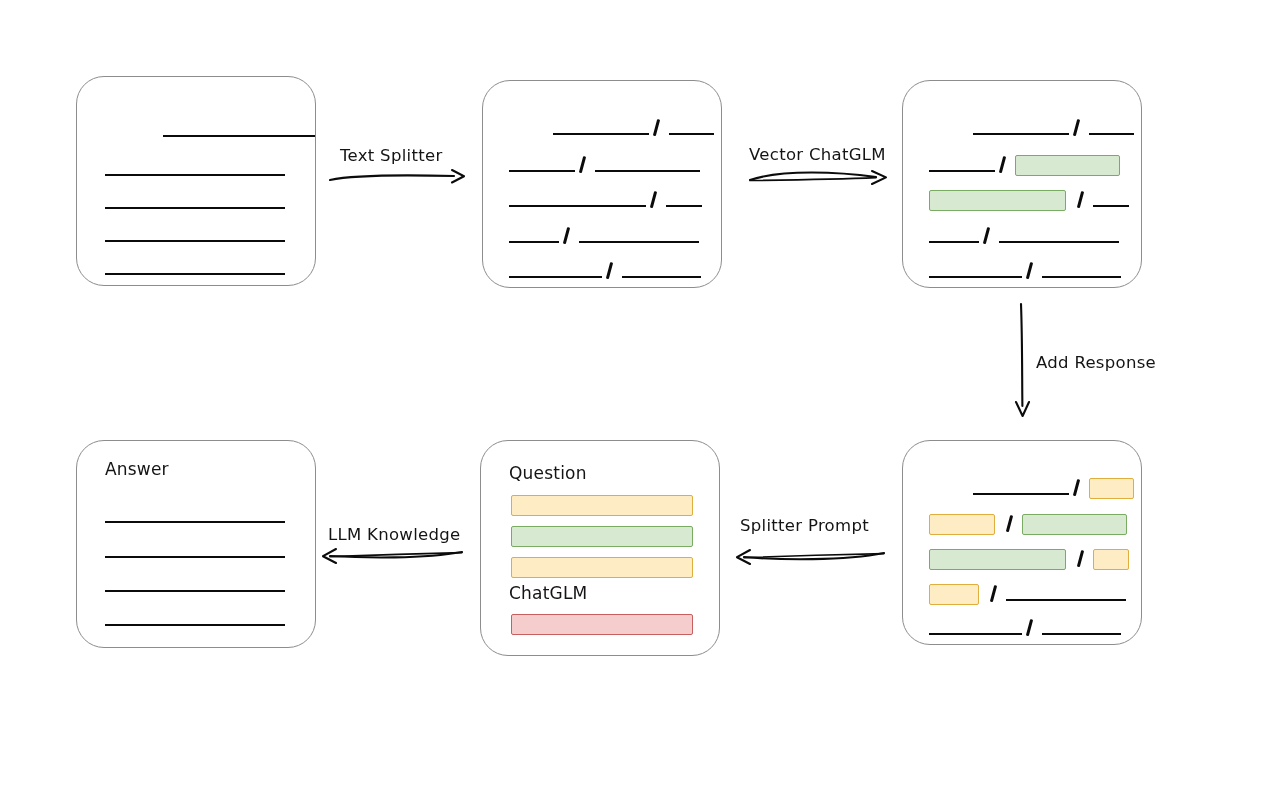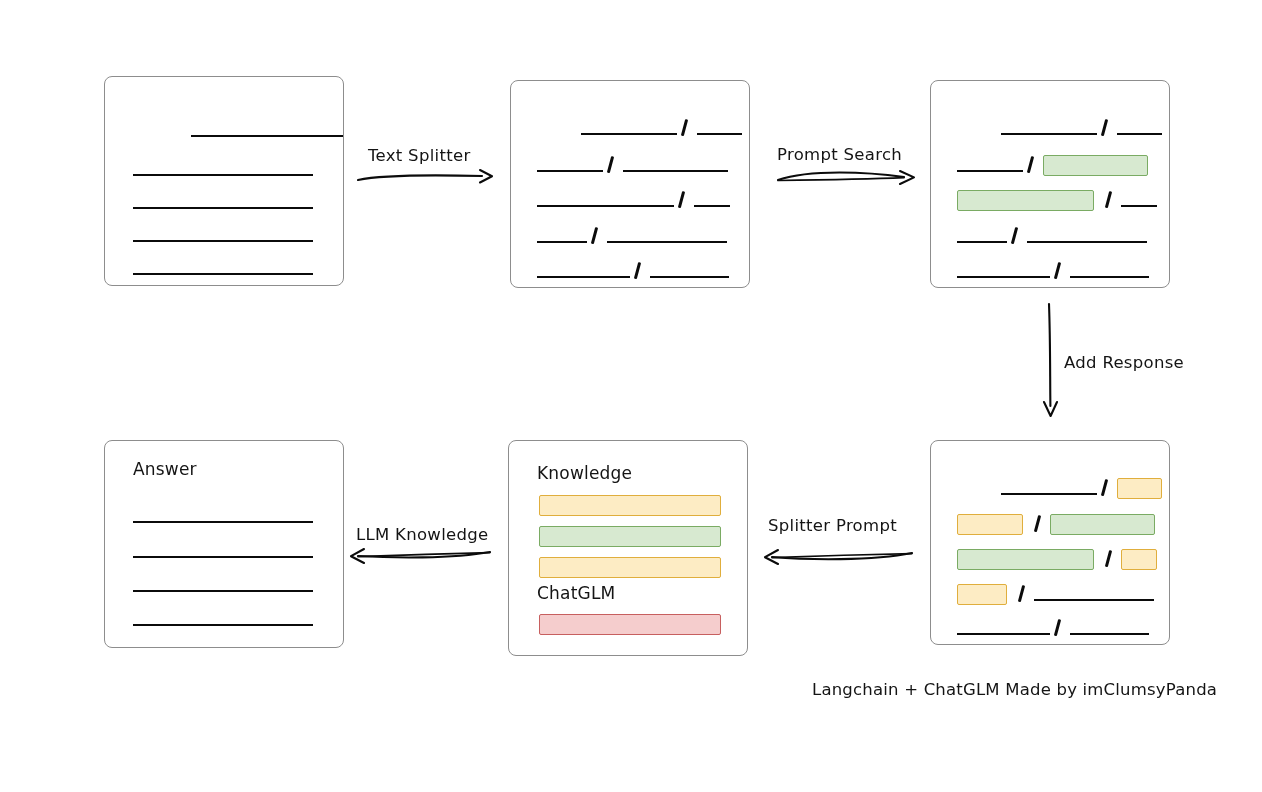--- a/index.html
+++ b/index.html
@@ -1,28 +1,28 @@
 <!DOCTYPE html>
 <html><head>
 <meta charset="utf-8">
 <style>
   html,body{margin:0;padding:0;background:#ffffff;}
   body{
     width:1262px;height:792px;overflow:hidden;
     font-family:"DejaVu Sans","Liberation Sans",sans-serif;
     color:#111;
   }
-  #stage{position:relative;width:1164px;height:792px;margin-left:28px;}
+  #stage{position:relative;width:1164px;height:792px;}
 
   
   .card{
     position:absolute;
     background:#fff;
     border:1.6px solid #8d8d8d;
-    border-radius:8px;
+    border-radius:28px;
     box-sizing:border-box;
   }
 
   
   .rows{position:absolute;left:0;right:0;top:0;bottom:0;}
   .row{
     position:absolute;
     display:flex;
     align-items:center;
     height:18px;
@@ -179,21 +179,21 @@
       </div>
   </div>
 
   <div class="arrow" style="left:748px;top:164px;width:142px;height:26px;">
     <svg width="142" height="26" viewBox="0 0 142 26">
       <path d="M2,16 C34,5 92,8 128,13" fill="none" stroke="#0b0b0b" stroke-width="2.1" stroke-linecap="round"></path>
       <path d="M2,16.5 C40,16 96,15 128,13.6" fill="none" stroke="#0b0b0b" stroke-width="1.7" stroke-linecap="round"></path>
       <path d="M124,7 L138,13.4 L124,20" fill="none" stroke="#0b0b0b" stroke-width="2.1" stroke-linejoin="round" stroke-linecap="round"></path>
     </svg>
   </div>
-  <div class="arrow-label" style="left:749px;top:145px;">Prompt Search</div>
+  <div class="arrow-label" style="left:749px;top:145px;">Vector ChatGLM</div>
 
   <div class="card" style="left:902px;top:80px;width:240px;height:208px;">
     <div class="rows">
         <div class="row" style="left: 26px; top: 38px;">
           <span class="seg" style="width: 44px;"></span>
           <span class="seg line" style="width: 96px;"></span>
           <span class="slash"></span>
           <span class="gap"></span>
           <span class="seg line" style="width: 45px;"></span>
         </div>
@@ -255,21 +255,21 @@
   <div class="arrow" style="left:320px;top:544px;width:144px;height:24px;">
     <svg width="144" height="24" viewBox="0 0 144 24">
       <path d="M142,8 C104,15 44,14 10,12" fill="none" stroke="#0b0b0b" stroke-width="2.1" stroke-linecap="round"></path>
       <path d="M142,8.6 C106,9.6 44,11.2 10,12.6" fill="none" stroke="#0b0b0b" stroke-width="1.6" stroke-linecap="round"></path>
       <path d="M16,5 L3,12.2 L16,19" fill="none" stroke="#0b0b0b" stroke-width="2.1" stroke-linejoin="round" stroke-linecap="round"></path>
     </svg>
   </div>
   <div class="arrow-label" style="left:328px;top:525px;">LLM Knowledge</div>
 
   <div class="card" style="left:480px;top:440px;width:240px;height:216px;">
-    <div class="heading" style="left:28px;top:22px;">Knowledge</div>
+    <div class="heading" style="left:28px;top:22px;">Question</div>
     <div class="barwrap" style="left: 30px; top: 54px; width: 182px; height: 93px; position: absolute;">
         <div class="bar yellow" style="position: absolute; left: 0px; top: 0px; width: 100%;"></div>
         <div class="bar green" style="position: absolute; left: 0px; top: 31px; width: 100%;"></div>
         <div class="bar yellow" style="position: absolute; left: 0px; top: 62px; width: 100%;"></div>
       </div>
     <div class="heading" style="left:28px;top:142px;">ChatGLM</div>
     <div class="barwrap" style="left: 30px; top: 173px; width: 182px; height: 31px; position: absolute;">
         <div class="bar red" style="position: absolute; left: 0px; top: 0px; width: 100%;"></div>
       </div>
   </div>
@@ -318,15 +318,14 @@
         </div>
         <div class="row" style="left: 26px; top: 178px;">
           <span class="seg line" style="width: 93px;"></span>
           <span class="slash"></span>
           <span class="gap"></span>
           <span class="seg line" style="width: 79px;"></span>
         </div>
       </div>
   </div>
 
-  <div class="footer" style="left:784px;top:680px;">Langchain + ChatGLM Made by imClumsyPanda</div>
 
 </div>
 
 </body></html>

